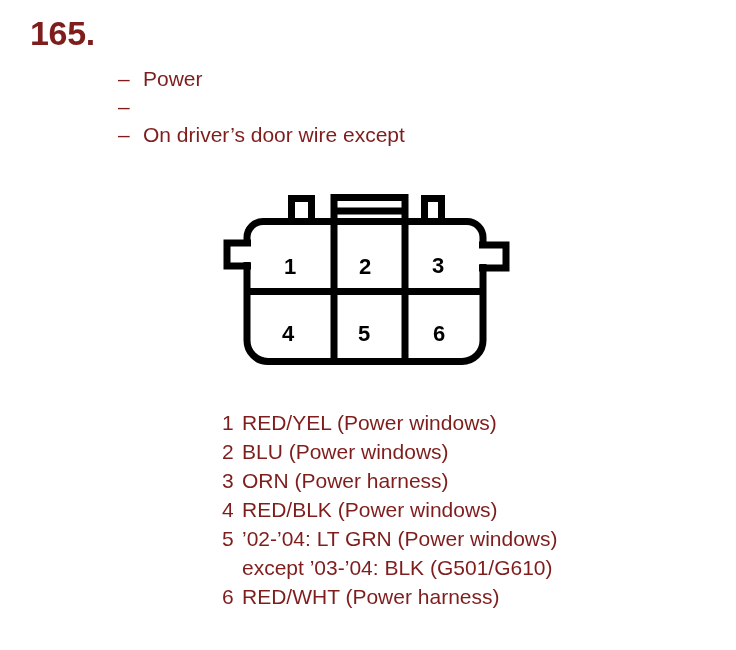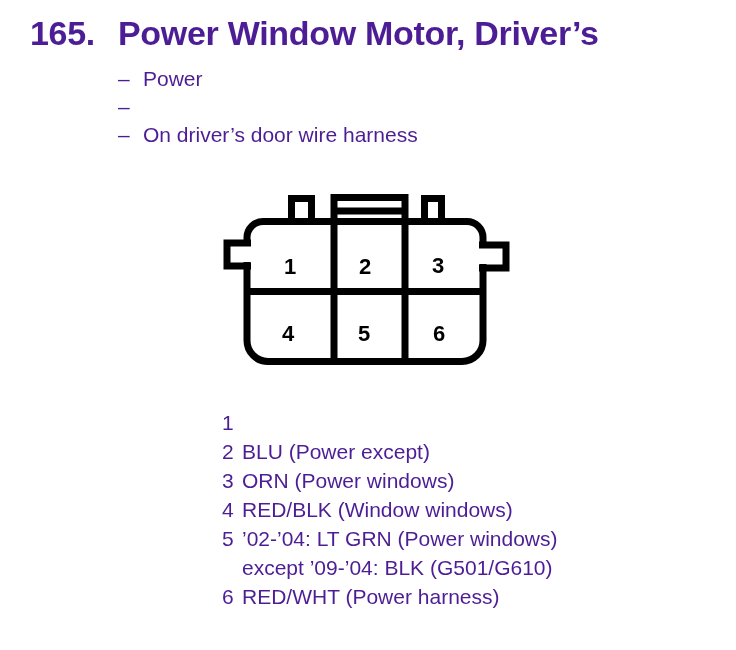--- a/index.html
+++ b/index.html
@@ -1,21 +1,21 @@
 <!DOCTYPE html>
 <html><head>
 <meta charset="utf-8">
 <style>
   html, body { margin: 0; padding: 0; background: #ffffff; }
   .page {
     position: relative;
     width: 736px;
     height: 650px;
     background: #ffffff;
-    color: #4c1d95;
+    color: #7f1d1d;
     font-family: "Liberation Sans", sans-serif;
     overflow: hidden;
   }
   .title {
     position: absolute;
     left: 30px;
     top: 14px;
     font-size: 34px;
     font-weight: bold;
     line-height: 38px;
@@ -51,34 +51,33 @@
   .legend-row .num { width: 20px; flex: none; }
   svg text { font-family: "Liberation Sans", sans-serif; }
 </style>
 </head>
 <body>
 
 <div class="page">
 
   <div class="title">
     <span class="num">165.</span>
-    <span class="txt">Power Window Motor, Driver’s</span>
   </div>
 
   <div class="details">
     <div class="detail-row">
       <span class="dash">–</span>
       <span>Power</span>
     </div>
     <div class="detail-row">
       <span class="dash">–</span>
     </div>
     <div class="detail-row">
       <span class="dash">–</span>
-      <span>On driver’s door wire harness</span>
+      <span>On driver’s door wire except</span>
     </div>
   </div>
 
   <div class="connector-wrap">
     <svg width="310" height="190" viewBox="210 185 310 190">
       <g stroke="#000000" stroke-width="7" fill="#ffffff">
         <rect x="291.5" y="198.5" width="20" height="26"></rect>
         <rect x="424.5" y="198.5" width="17" height="26"></rect>
         <rect x="334" y="197.5" width="71" height="28"></rect>
         <path d="M 263 221.5 H 467 A 16 16 0 0 1 483 237.5 V 340.5 A 21 21 0 0 1 462 361.5 H 268 A 21 21 0 0 1 247 340.5 V 237.5 A 16 16 0 0 1 263 221.5 Z"></path>
@@ -100,40 +99,41 @@
         <text x="288" y="341">4</text>
         <text x="364" y="341">5</text>
         <text x="439" y="341">6</text>
       </g>
     </svg>
   </div>
 
   <div class="legend">
     <div class="legend-row">
       <span class="num">1</span>
+      <span class="txt">RED/YEL (Power windows)</span>
     </div>
     <div class="legend-row">
       <span class="num">2</span>
-      <span class="txt">BLU (Power except)</span>
+      <span class="txt">BLU (Power windows)</span>
     </div>
     <div class="legend-row">
       <span class="num">3</span>
-      <span class="txt">ORN (Power windows)</span>
+      <span class="txt">ORN (Power harness)</span>
     </div>
     <div class="legend-row">
       <span class="num">4</span>
-      <span class="txt">RED/BLK (Window windows)</span>
+      <span class="txt">RED/BLK (Power windows)</span>
     </div>
     <div class="legend-row">
       <span class="num">5</span>
       <span class="txt">’02-’04: LT GRN (Power windows)</span>
     </div>
     <div class="legend-row">
       <span class="num"></span>
-      <span class="txt">except ’09-’04: BLK (G501/G610)</span>
+      <span class="txt">except ’03-’04: BLK (G501/G610)</span>
     </div>
     <div class="legend-row">
       <span class="num">6</span>
       <span class="txt">RED/WHT (Power harness)</span>
     </div>
   </div>
 
 </div>
 
 </body></html>

